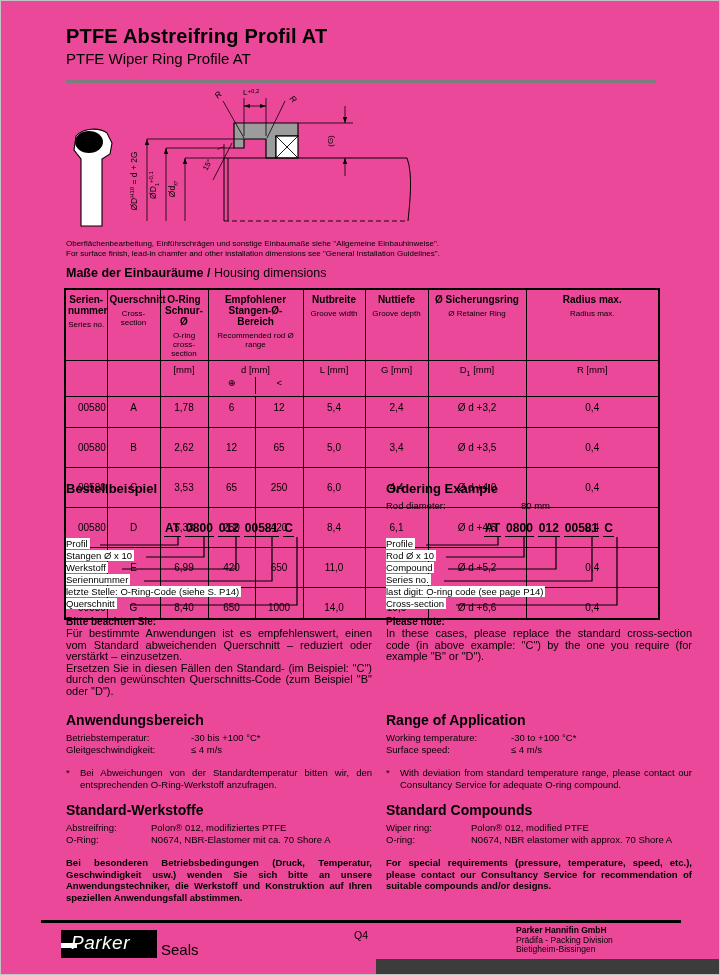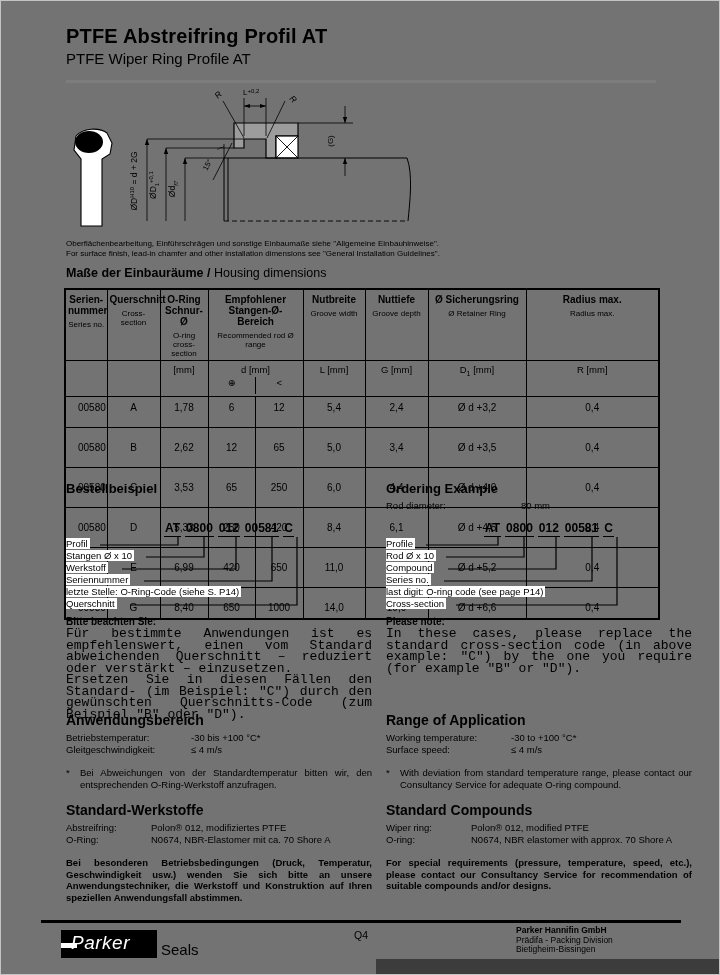--- a/index.html
+++ b/index.html
@@ -1,18 +1,18 @@
 <!DOCTYPE html>
 <html><head>
 <meta charset="utf-8">
 <style>
   * { margin:0; padding:0; box-sizing:border-box; }
   html,body { background:#fff; }
   body { font-family:"Liberation Sans","DejaVu Sans",sans-serif; color:#000; }
-  .page { position:relative; width:720px; height:975px; background:#737373; border:1px solid #c4c4c4; overflow:hidden; }
+  .page { position:relative; width:720px; height:975px; background:#ec4899; border:1px solid #c4c4c4; overflow:hidden; }
 
   
   .hdr { position:absolute; left:65px; top:24px; width:590px; }
   .hdr h1 { font-size:20px; font-weight:bold; letter-spacing:.2px; }
   .hdr h2 { font-size:15px; font-weight:normal; margin-top:2px; }
   .hdr-rule { position:absolute; left:65px; top:79px; width:590px; height:3px; background:#7d7d7d; }
 
   
   .drawing { position:absolute; left:60px; top:85px; }
   .drawing text { font-family:inherit; fill:#000; }
@@ -45,21 +45,21 @@
   .ord .code span { display:inline-block; font-size:12px; font-weight:bold; border-bottom:1.6px solid #000; padding:0 1px 1px; margin-right:4px; }
   .ord svg.leads { position:absolute; left:0; top:36px; }
   .ord .lbl { position:absolute; left:0; font-size:9.5px; line-height:10px; }
   .ord .lbl span { background:#fff; padding-right:2px; }
 
   
   .col { position:absolute; width:306px; }
   .col.l { left:65px; } .col.r { left:385px; }
   .note-sec { top:615px; }
   .note-sec h4 { font-size:10px; font-weight:bold; line-height:12px; }
-  .note-sec p { font-size:13px; line-height:11.5px; text-align:justify;font-family:Liberation Mono, monospace; }
+  .note-sec p { font-size:11px; line-height:11.5px; text-align:justify; }
   .app-sec { top:711px; }
   .app-sec h3, .mat-sec h3 { font-size:14px; font-weight:bold; margin-bottom:4px; }
   .kv { font-size:9.5px; line-height:11.5px; display:flex; }
   .kv .k { width:125px; flex:none; }
   .mat-sec .kv .k { width:85px; }
   .fnote { margin-top:12px; font-size:9.5px; line-height:11.5px; display:flex; text-align:justify; }
   .fnote .mark { width:14px; flex:none; }
   .mat-sec { top:801px; }
   .mat-sec .bold-note { margin-top:12px; font-size:9.5px; line-height:11.5px; font-weight:bold; text-align:justify; }
 

